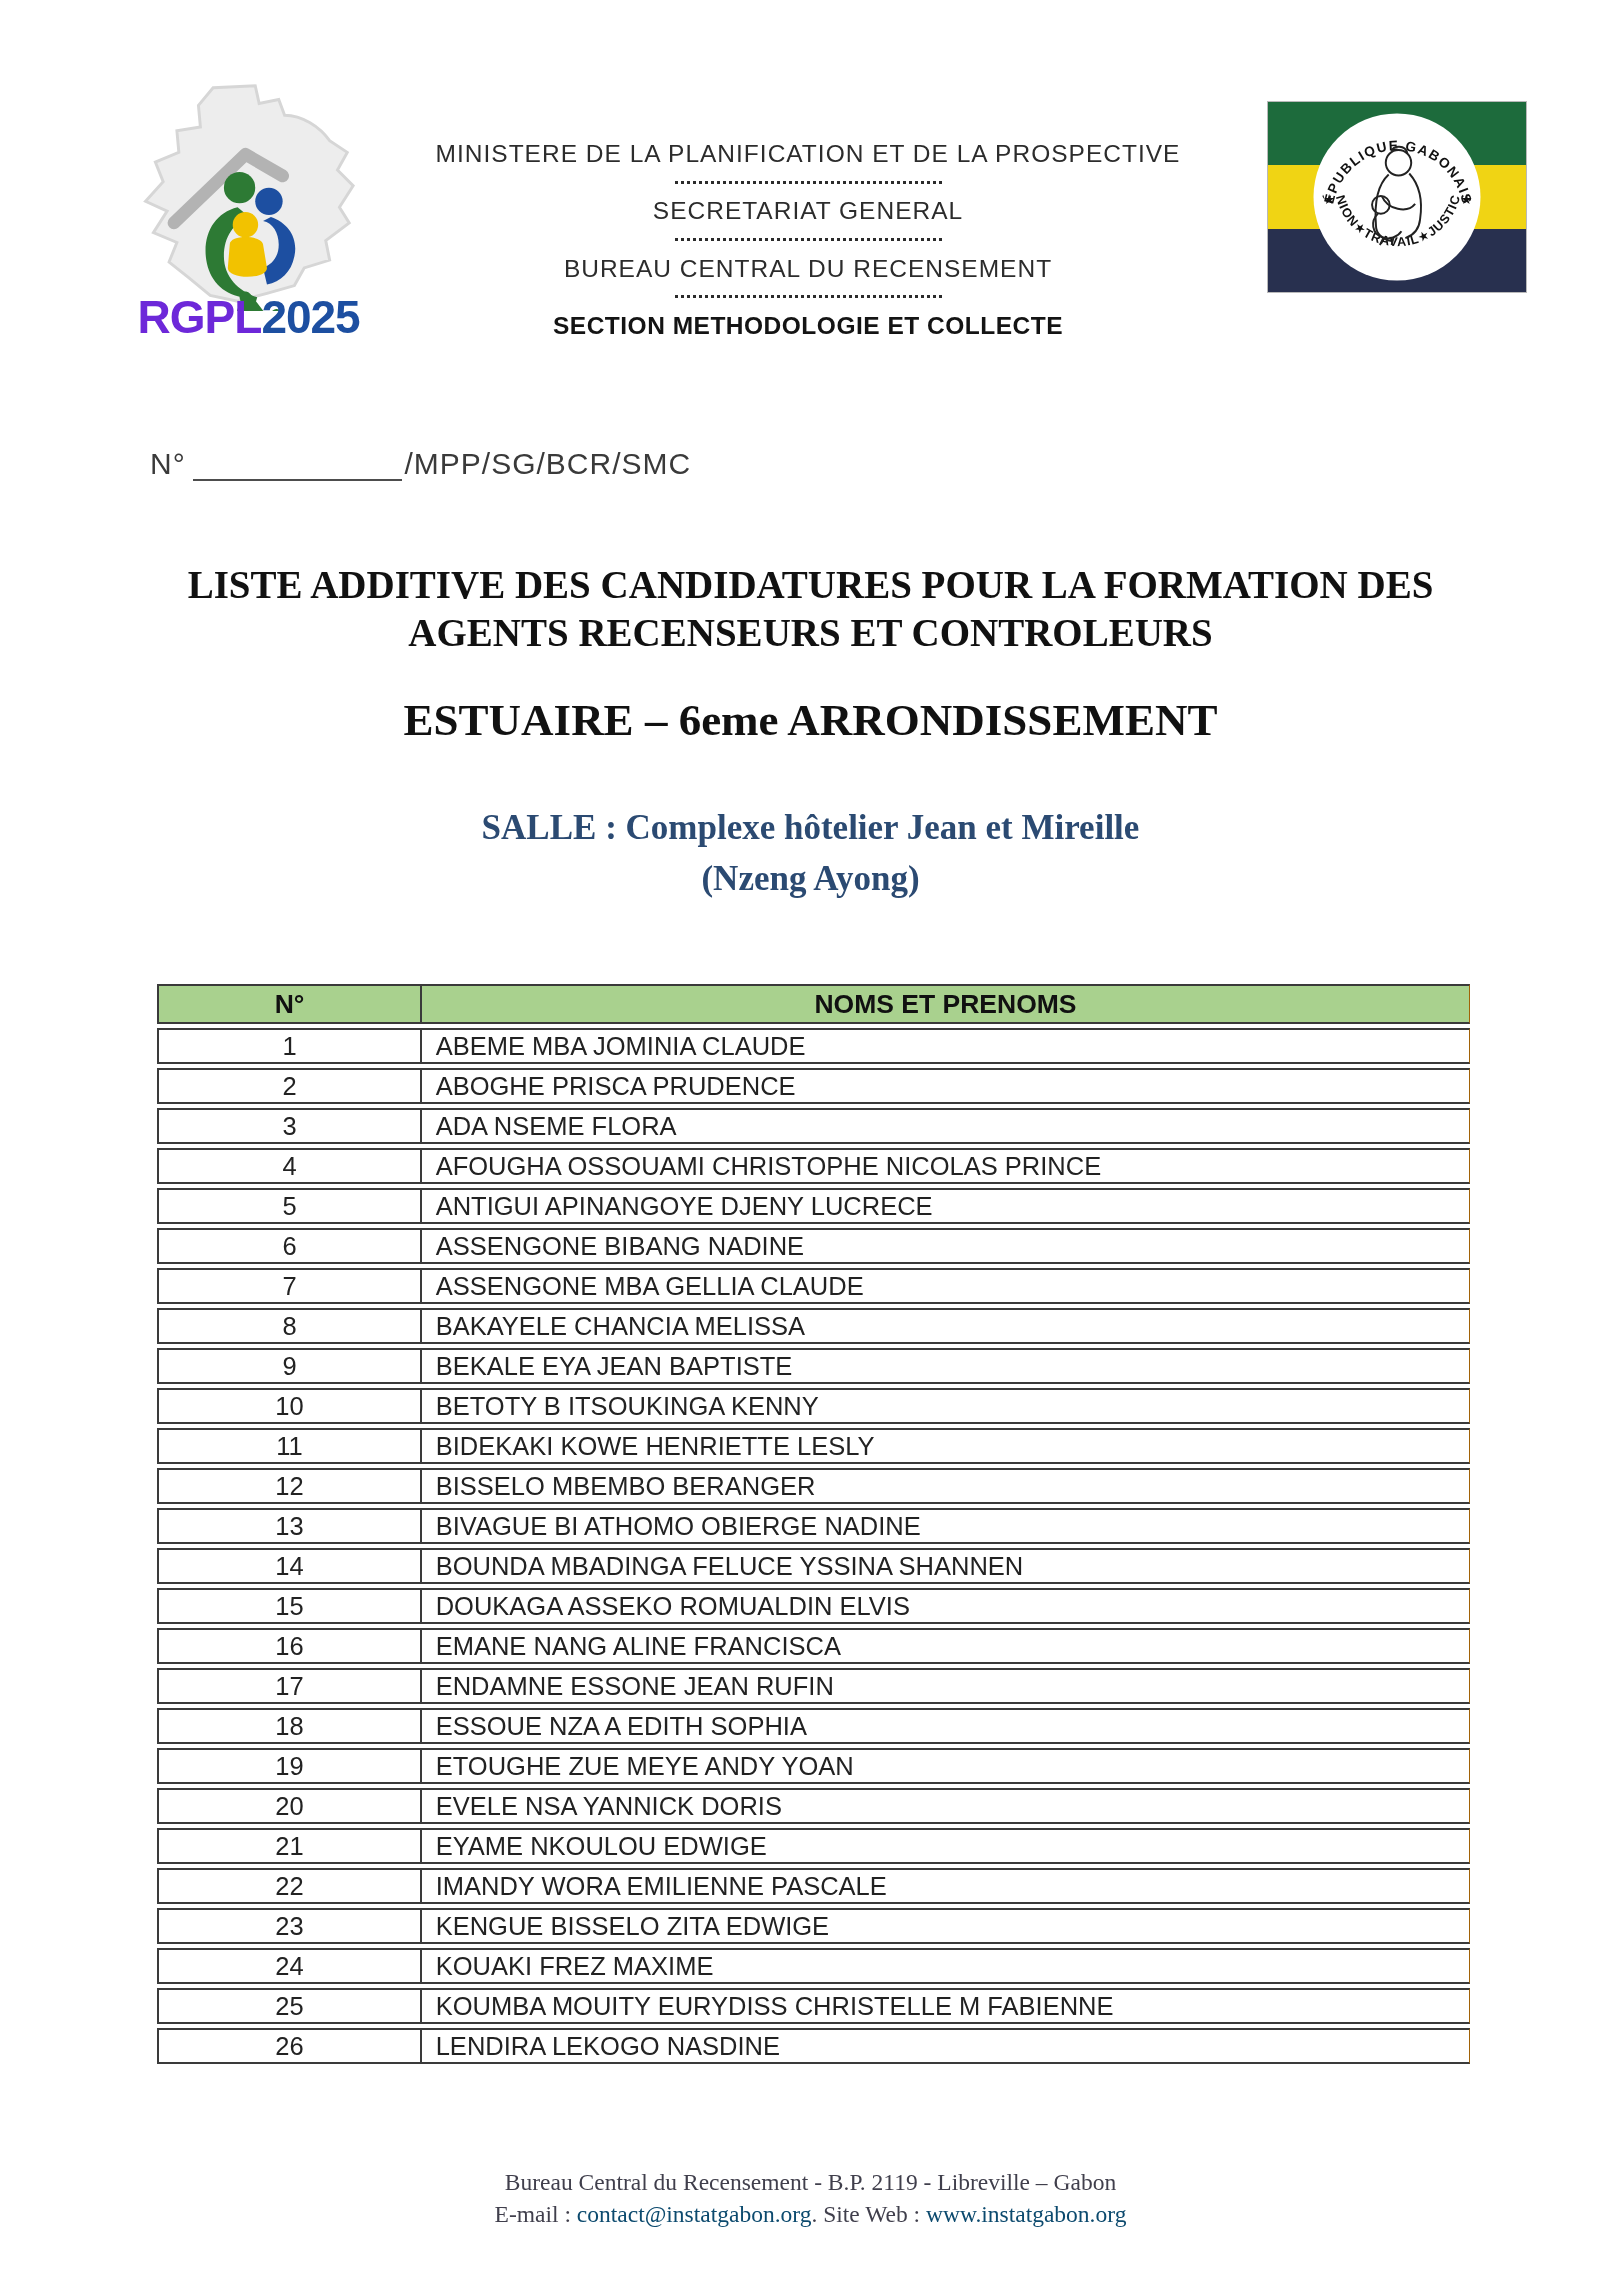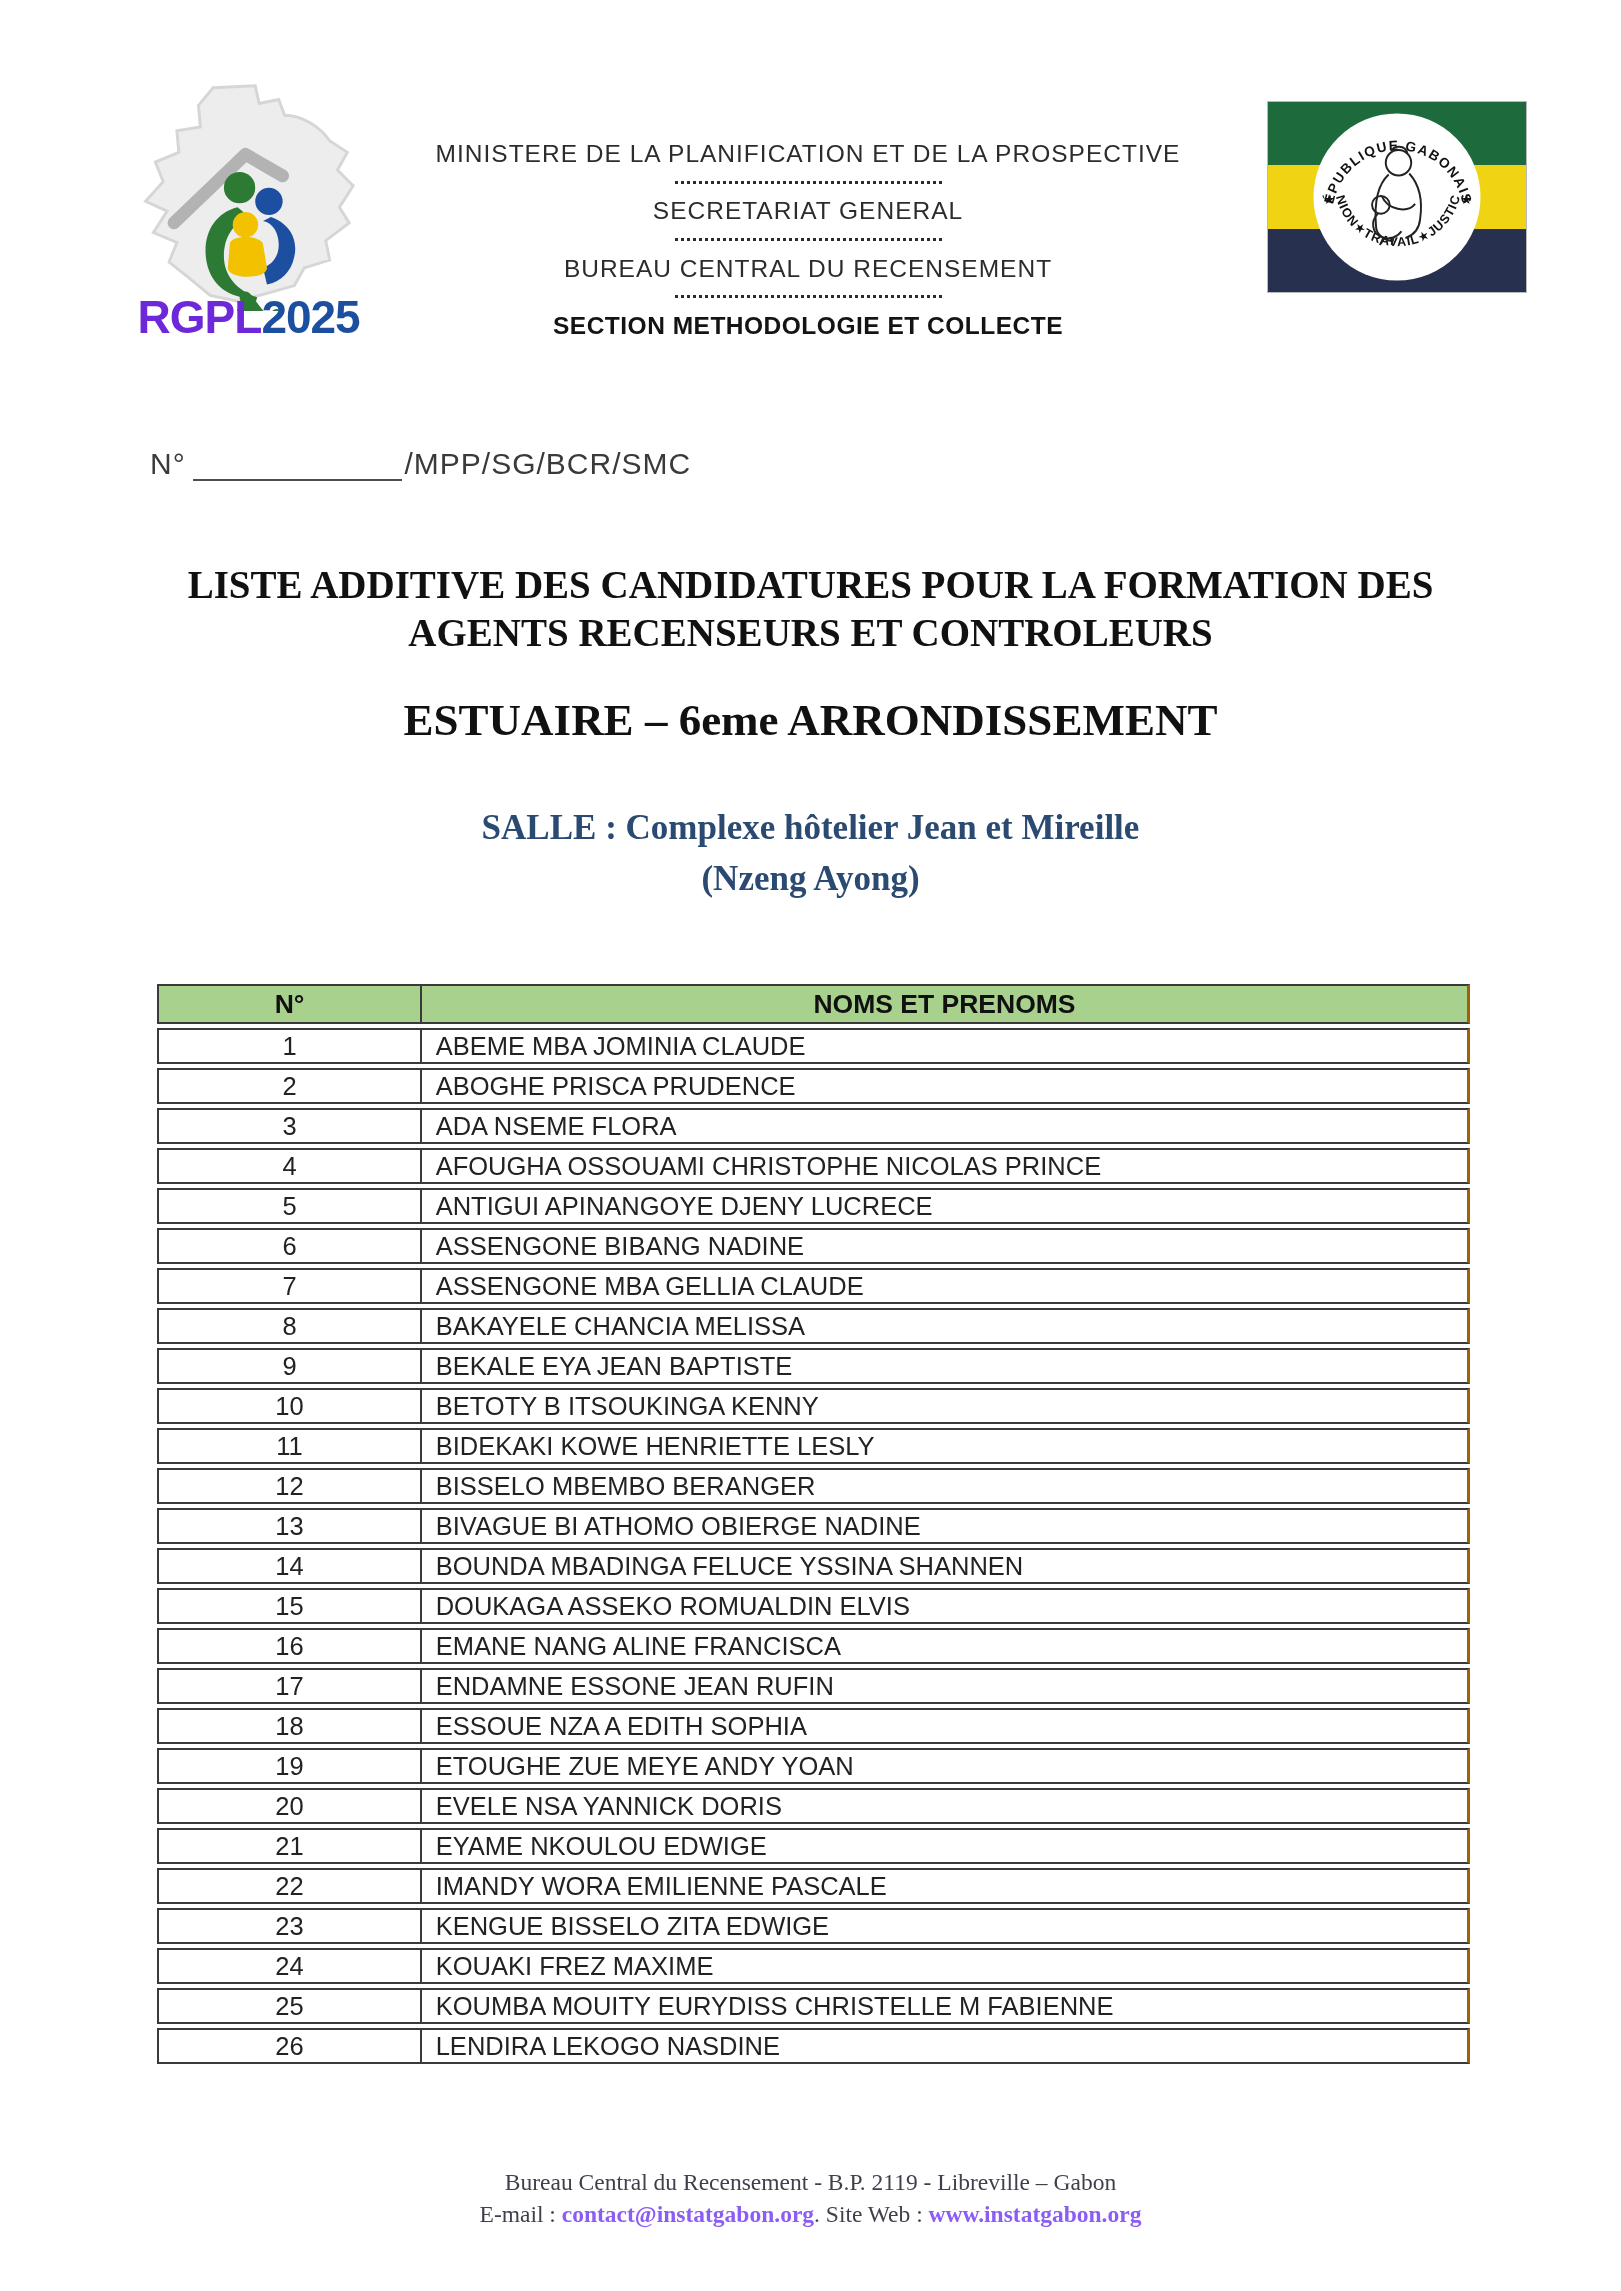--- a/index.html
+++ b/index.html
@@ -44,26 +44,26 @@
   .title-salle { position:absolute; left:0; top:802px; width:100%; text-align:center;
     font-family:"Liberation Serif","DejaVu Serif",serif; font-weight:700; font-size:35px; line-height:51px; color:#2b4a72; }
 
   
   table.roster { position:absolute; left:157px; top:980px; width:1313px;
     border-collapse:separate; border-spacing:0 4.9px; table-layout:fixed; }
   table.roster th, table.roster td { border-top:2px solid #3a3a3a; border-bottom:2px solid #3a3a3a; }
   table.roster th { background:#a9d18e; height:40px; font-size:26.5px; font-weight:700; color:#111; }
   table.roster td { height:36px; font-size:25.5px; color:#222; background:#fff; }
   .col-num  { width:265px; text-align:center; border-left:2px solid #3a3a3a; border-right:2px solid #3a3a3a; }
-  .col-name { text-align:left; padding-left:13.7px; border-right:3px solid #a16207; }
+  .col-name { text-align:left; padding-left:13.7px; border-right:1px solid #a16207; }
 
   
   .footer { position:absolute; left:0; top:2166px; width:100%; text-align:center;
     font-family:"Liberation Serif","DejaVu Serif",serif; font-size:23.5px; line-height:32px; color:#403f4c; }
-  .footer a { color:#8b5cf6; text-decoration:none;font-weight:bold; }
+  .footer a { color:#0c4a6e; text-decoration:none; }
 </style>
 </head>
 <body>
 
 <div class="page">
 
   <div class="logo-block">
     <svg class="logo-map-svg" width="245" height="235" viewBox="0 0 250 240" xmlns="http://www.w3.org/2000/svg">
 
       <path d="M95,12 L138,10 L142,28 L162,24 L168,40 C186,40 204,52 214,66 L232,78 L222,96 L238,112 L224,134 L234,150 L210,168 L214,188 L188,196 L178,214 L150,222 L120,230 L92,224 L70,206 L50,190 L58,170 L34,160 L48,138 L26,128 L44,108 L36,88 L60,78 L58,56 L82,52 L80,30 Z" fill="#ededed" stroke="#d6d6d6" stroke-width="3"></path>

